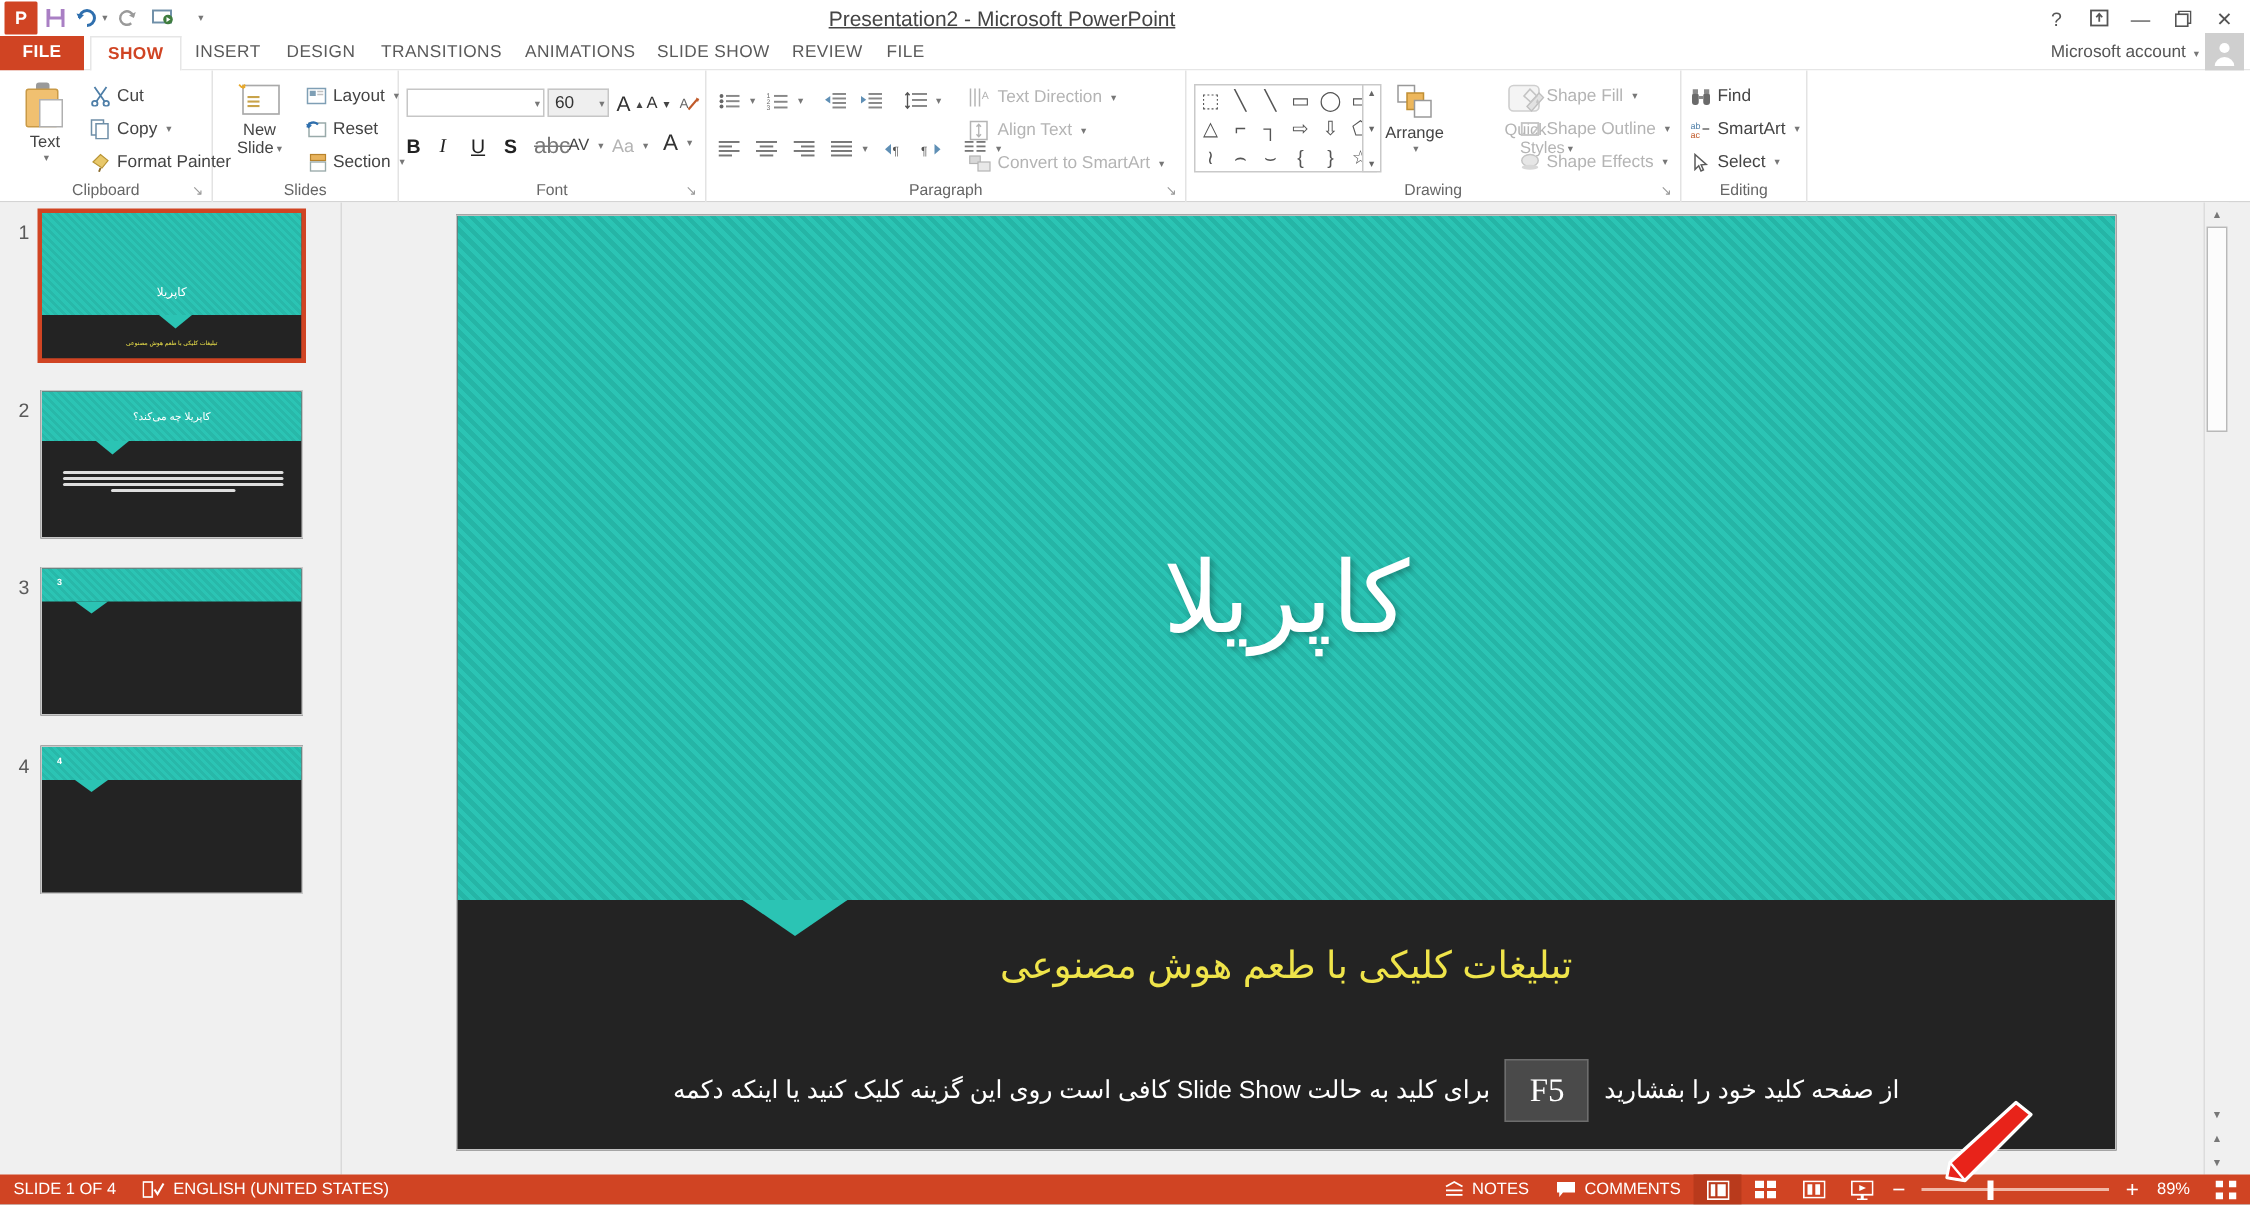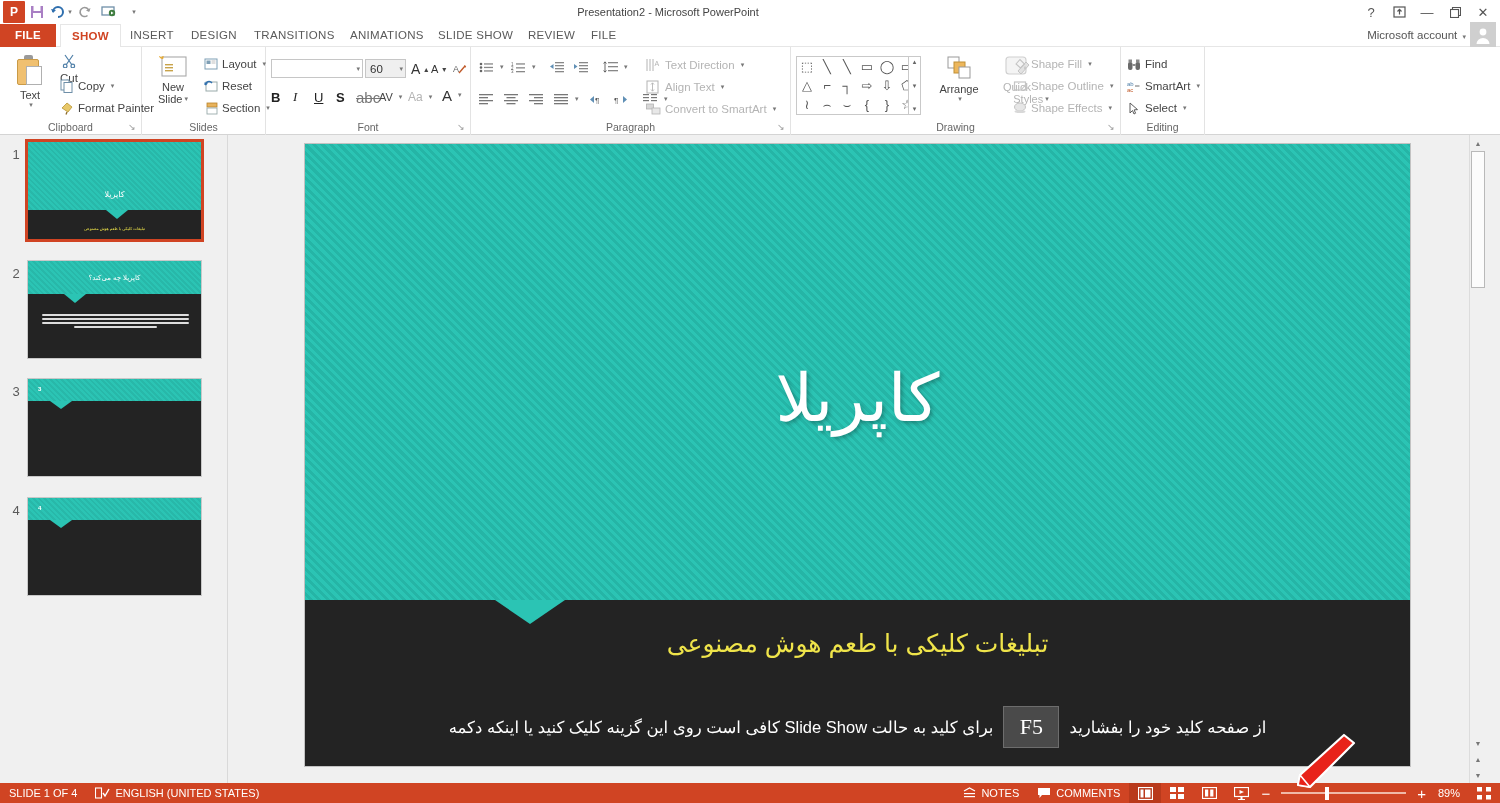--- a/index.html
+++ b/index.html
@@ -21,21 +21,21 @@
     color: #fff; font-size: 12px; font-weight: bold; line-height: 22px;
     text-align: center; border-radius: 1px;
   }
   .qat-btn {
     width: 24px; height: 24px; display: flex; align-items: center; justify-content: center;
     color: #6a6a6a; font-size: 14px; cursor: default;
   }
   .qat-btn svg { display: block; }
   .win-title {
     position: absolute; left: 0; top: 0; width: 1336px; height: 24px;
-    text-align: center; line-height: 24px; font-size: 11px; color: #444;
+    text-align: center; line-height: 24px; font-size: 14px; color: #444; text-decoration: underline;
   }
   .win-ctl { position: absolute; right: 4px; top: 0; height: 24px; display: flex; align-items: center; gap: 2px; }
   .win-ctl div {
     width: 26px; height: 22px; display: flex; align-items: center; justify-content: center;
     color: #555; font-size: 13px;
   }
 
   
   .tabstrip {
     position: absolute; left: 0; top: 24px; width: 1500px; height: 23px;
@@ -309,21 +309,21 @@
     <div class="grp" style="left:0;width:142px;">
       <div class="btn-lg" style="left:6px;top:8px;width:48px;">
         <span class="ico paste-ico">
           <span class="clip-top"></span>
             <span class="clip"></span>
             <span class="pg"></span>
         </span>
         <span style="margin-top:2px;">Text</span>
         <span class="caret">▾</span>
       </div>
-      <div class="btn-sm" style="left:60px;top:7px;flex-direction:column;">
+      <div class="btn-sm" style="left:60px;top:7px;">
         <span class="ico">
           <svg width="14" height="14" viewBox="0 0 14 14">
               <path d="M3 1 L10 11 M11 1 L4 11" stroke="#4f7fa8" stroke-width="1.2" fill="none"></path>
               <circle cx="3.2" cy="12" r="1.8" fill="none" stroke="#4f7fa8" stroke-width="1.2"></circle>
               <circle cx="10.8" cy="12" r="1.8" fill="none" stroke="#4f7fa8" stroke-width="1.2"></circle>
             </svg>
         </span>
         <span>Cut</span>
       </div>
       <div class="btn-sm" style="left:60px;top:29px;">
@@ -635,21 +635,21 @@
           <span>{</span>
           <span>}</span>
           <span>☆</span>
         </div>
       <div class="gal-scroll" style="left:117px;top:9px;height:59px;">
         <span>▴</span>
         <span>▾</span>
         <span>▾</span>
       </div>
 
-      <div class="btn-lg" style="left:140px;top:8px;width:56px;">
+      <div class="btn-lg" style="left:124px;top:8px;width:56px;">
         <span class="ico">
           <svg width="30" height="26" viewBox="0 0 30 26">
               <rect x="4" y="2" width="11" height="11" fill="#fff" stroke="#999" stroke-width="1"></rect>
               <rect x="10" y="7" width="11" height="11" fill="#edb75c" stroke="#c08f34" stroke-width="1"></rect>
               <rect x="15" y="12" width="11" height="11" fill="#fff" stroke="#999" stroke-width="1"></rect>
             </svg>
         </span>
         <span style="margin-top:2px;">Arrange</span>
         <span class="caret">▾</span>
       </div>

